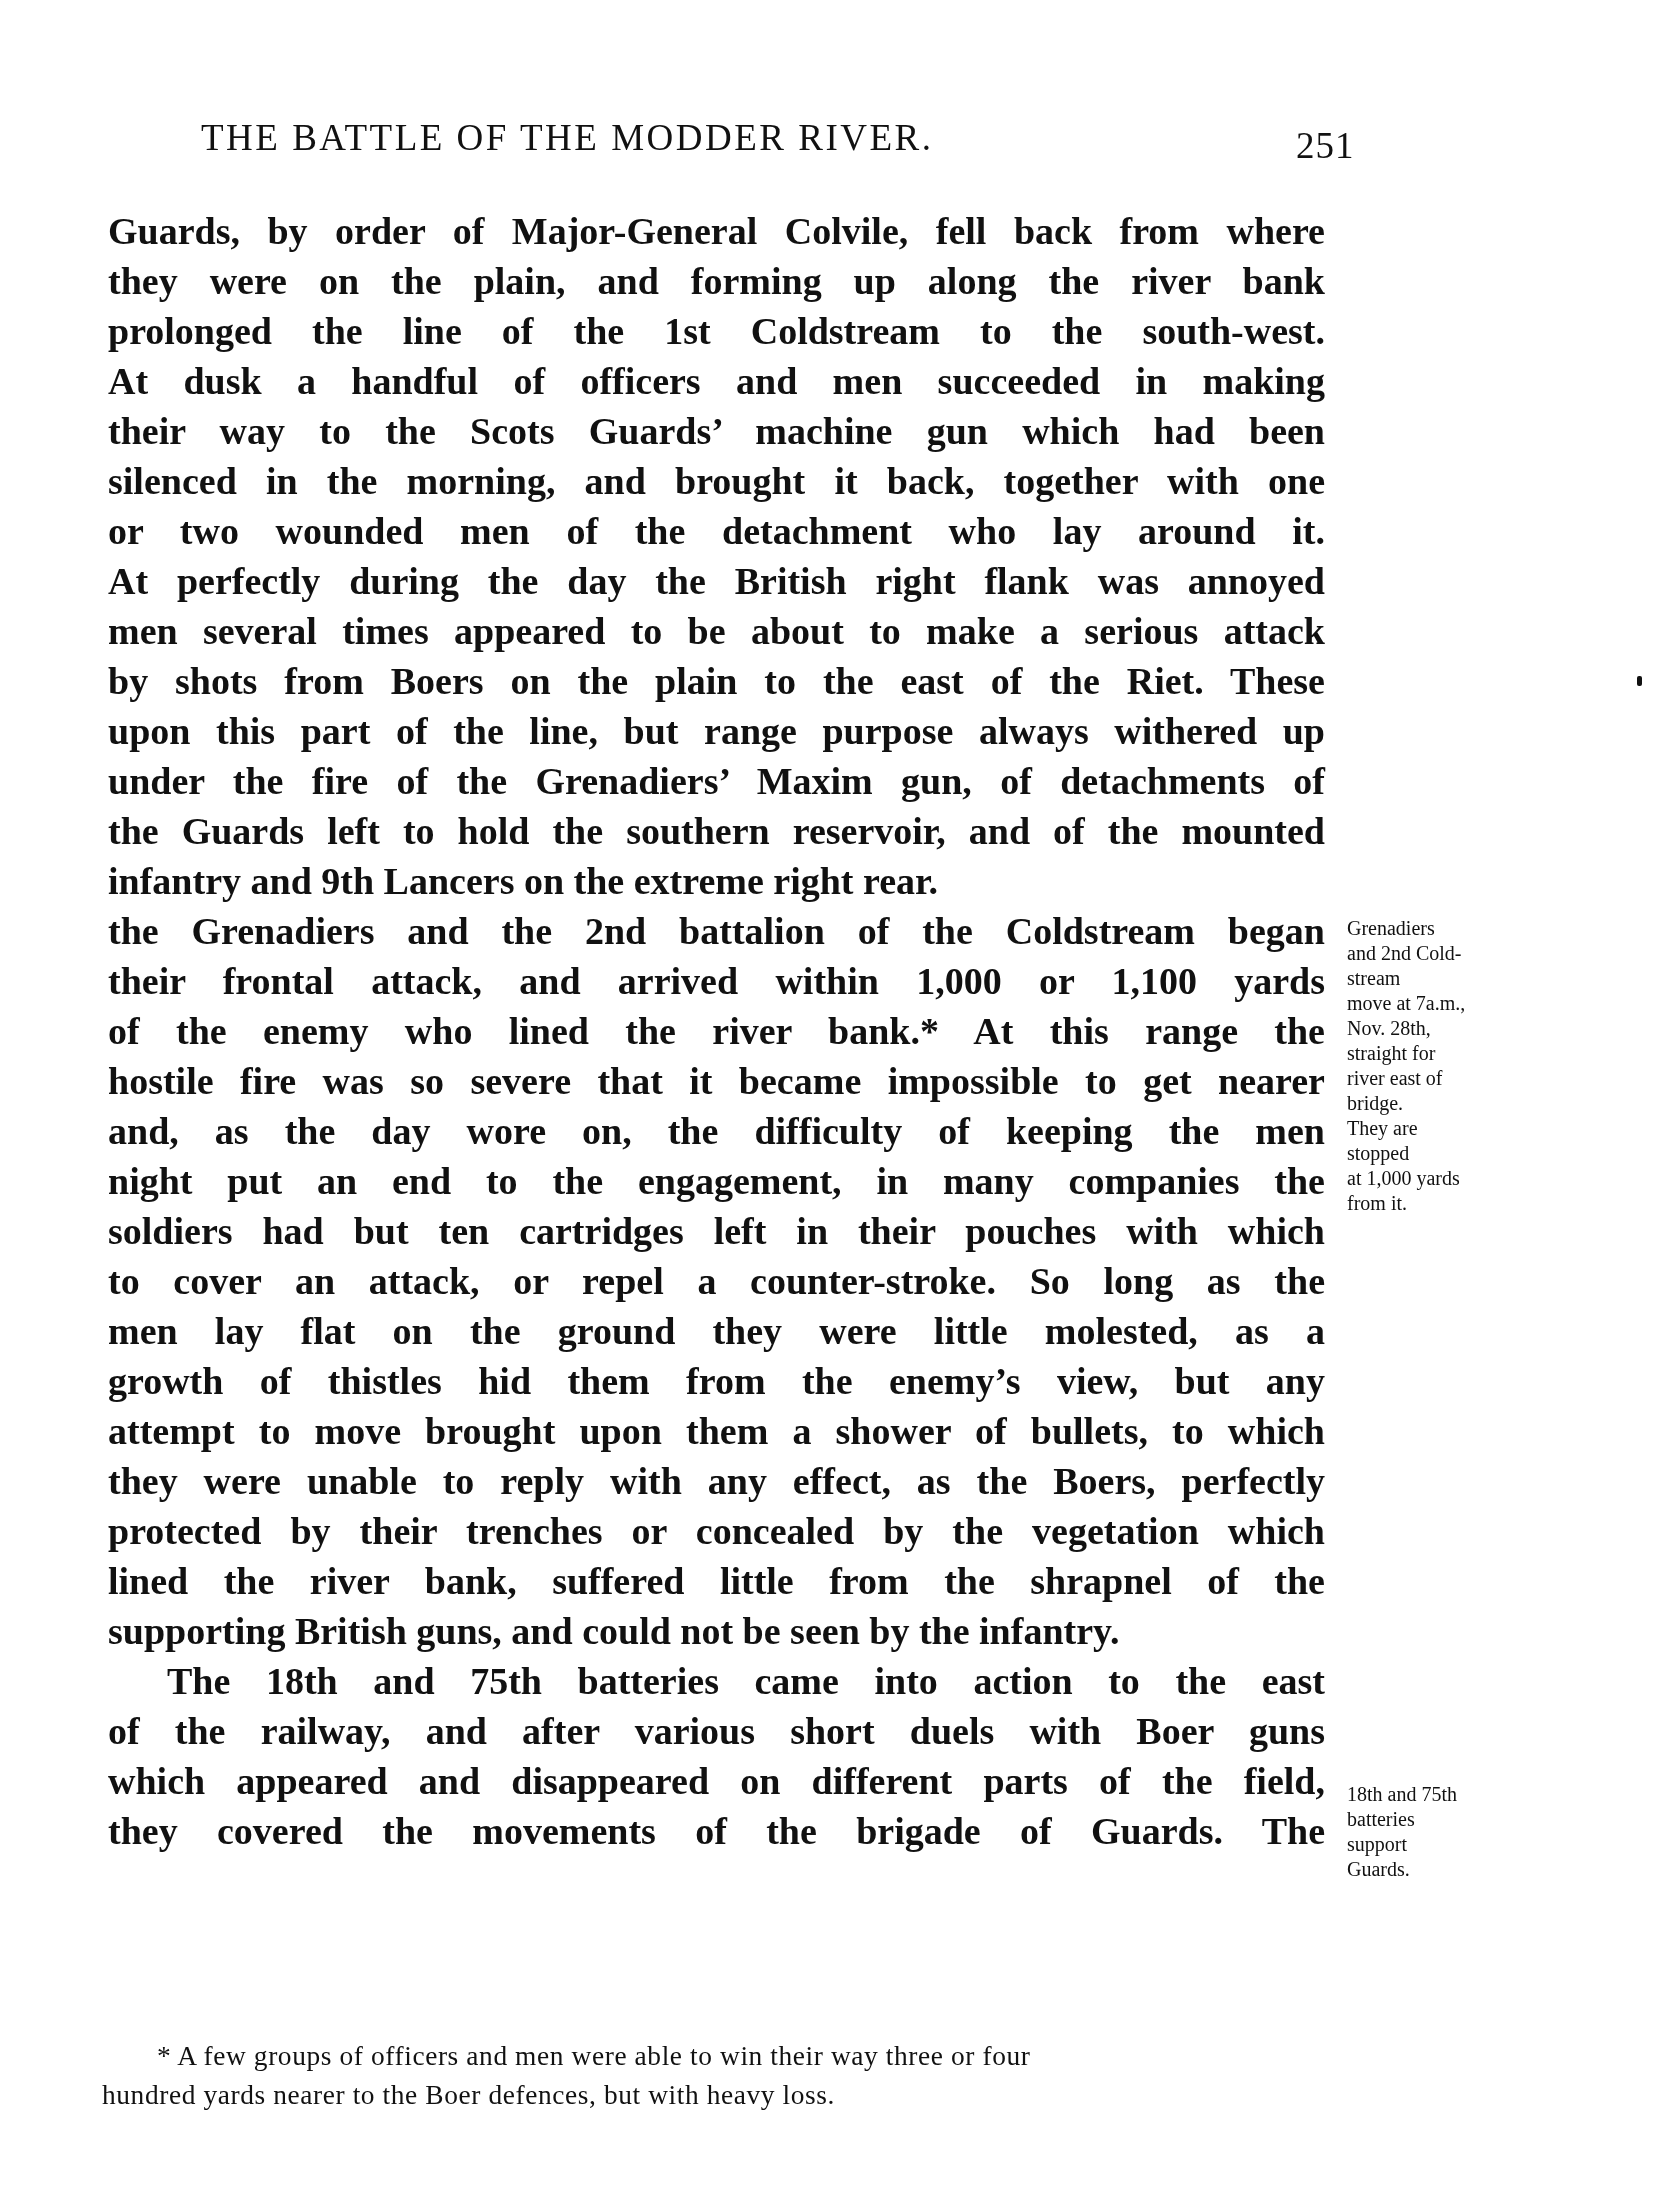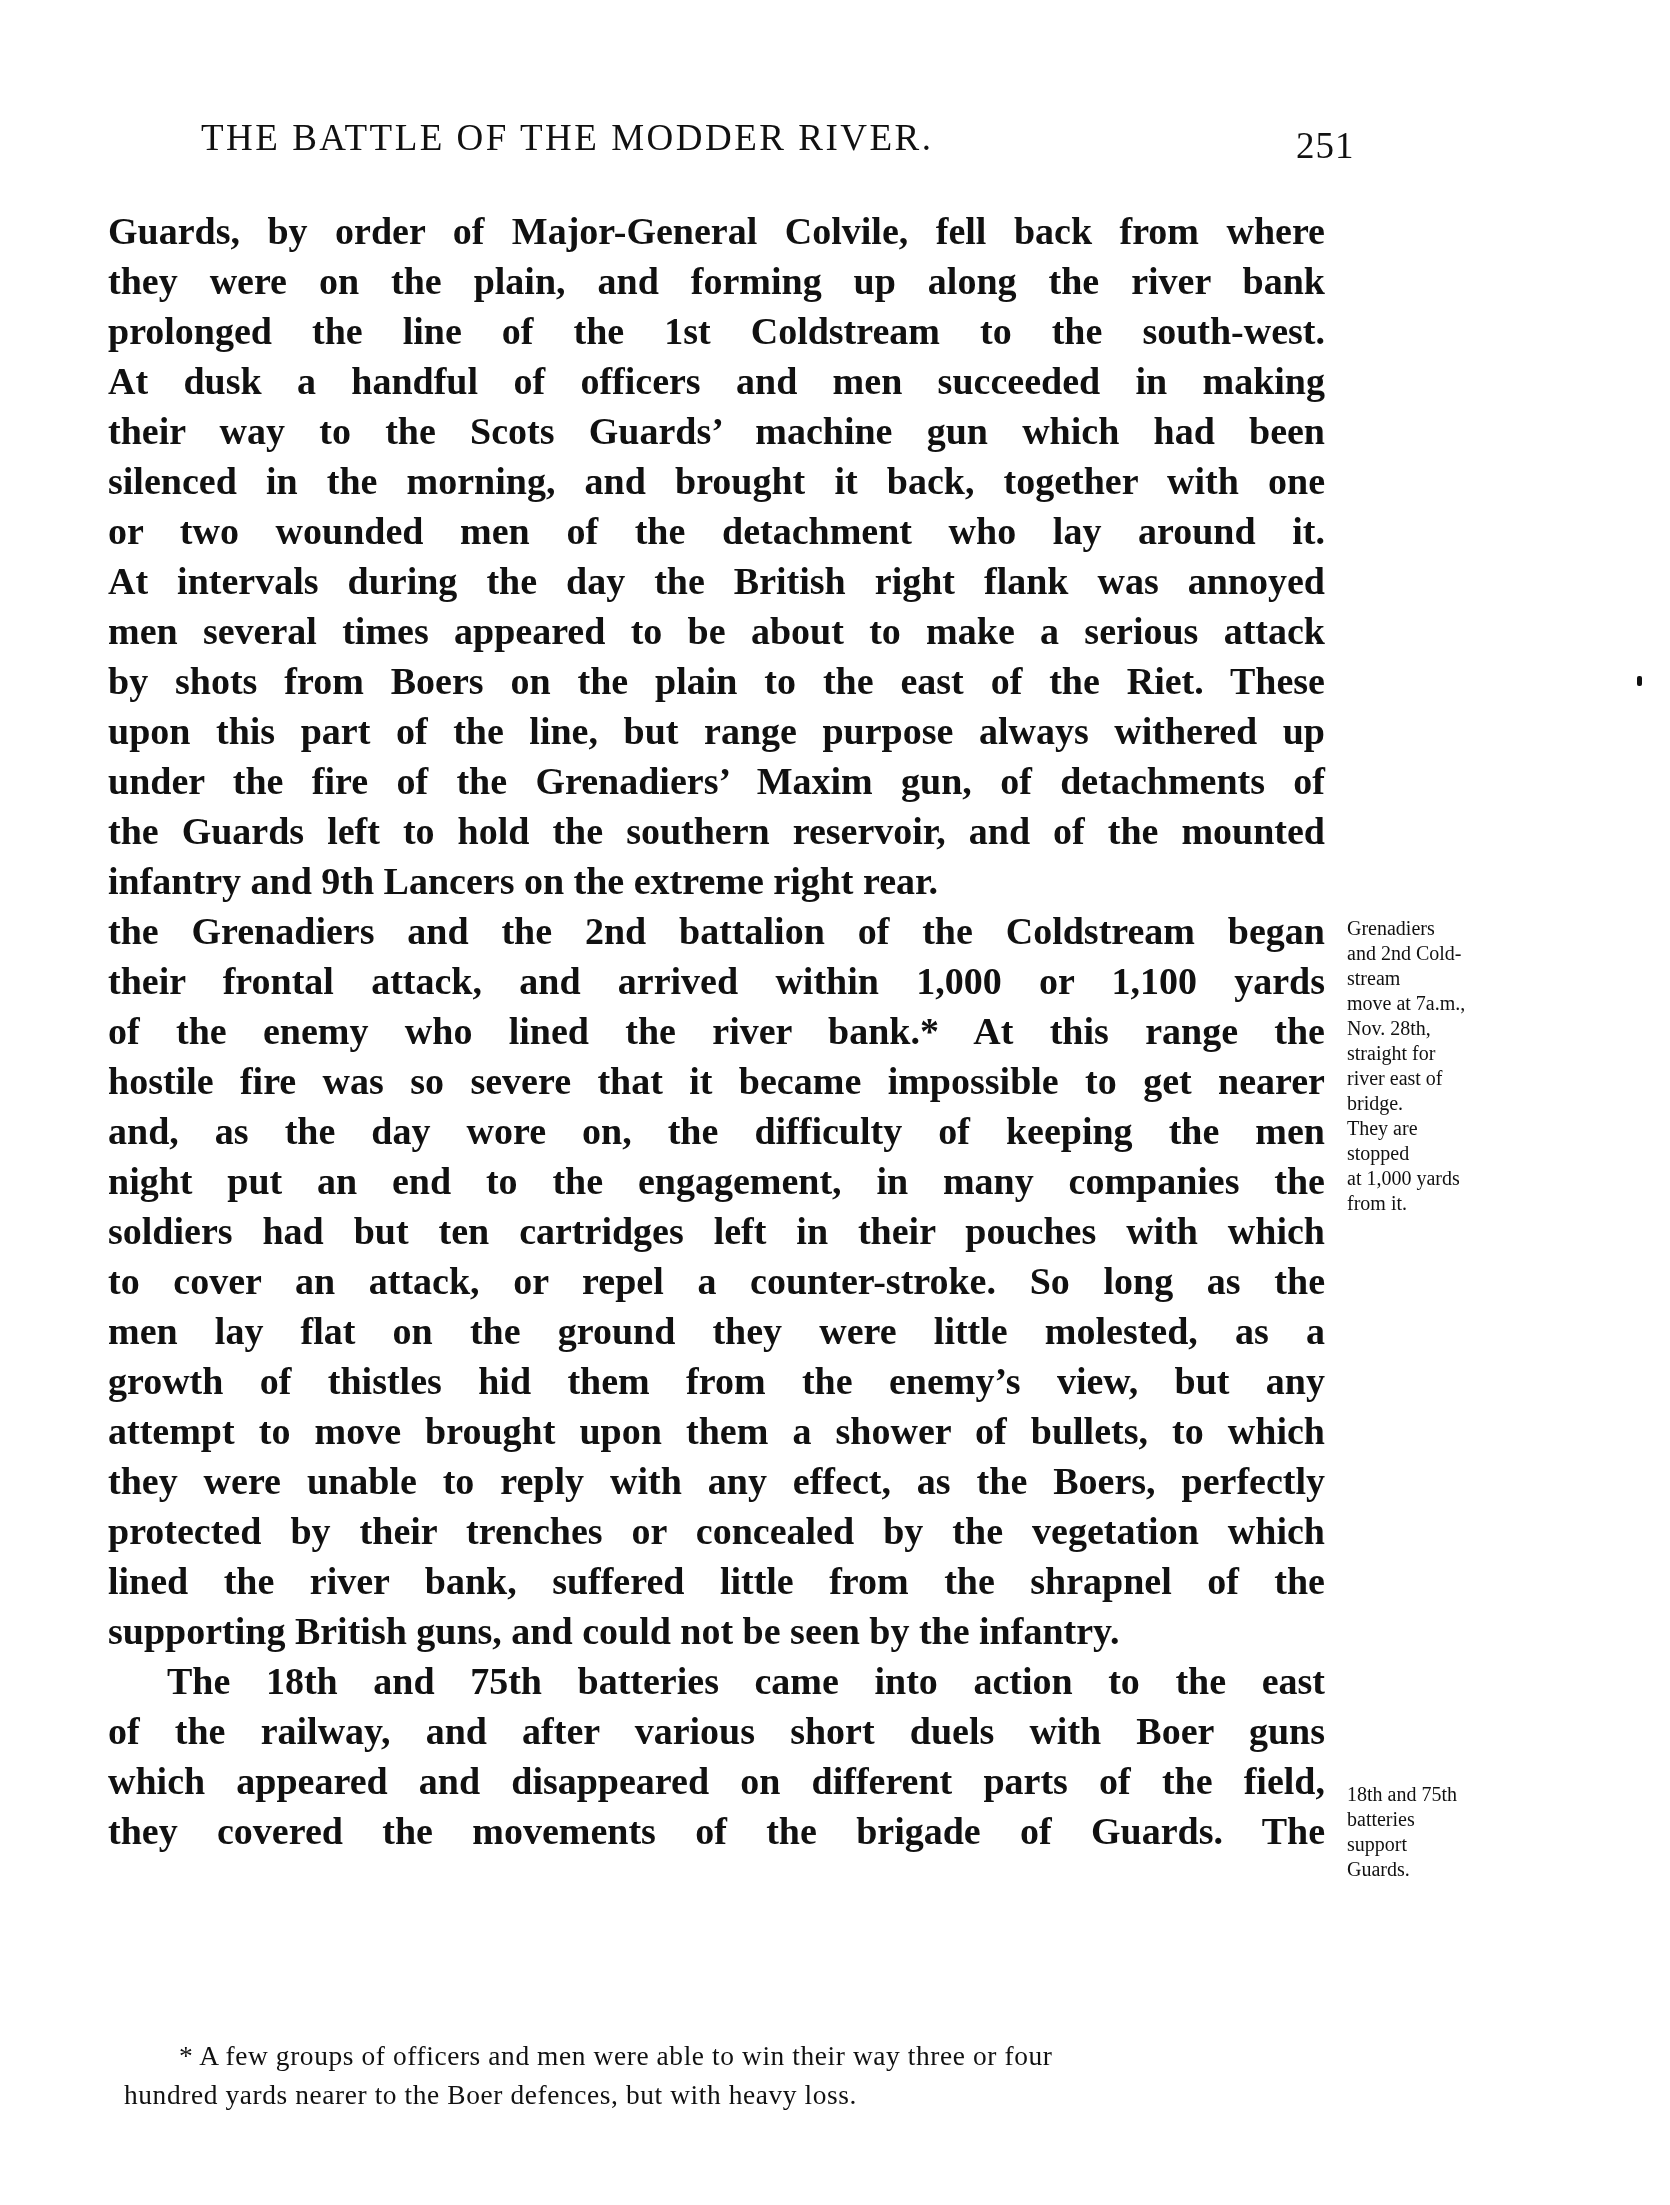--- a/index.html
+++ b/index.html
@@ -18,21 +18,21 @@
   }
   .line { display: block; white-space: nowrap; text-align: justify; text-align-last: justify; height: 50px; font-weight: bold; }
   .line.last { text-align-last: left; }
   .line.indent { padding-left: 59px; }
   .margin-note {
     position: absolute; left: 1347px; width: 314px;
     font-family: "Liberation Serif", serif; font-size: 20px; line-height: 25px;
   }
   .margin-note .mline { display: block; white-space: nowrap; }
   .footnote {
-    position: absolute; left: 124px; top: 2037px; width: 1225px;
+    position: absolute; left: 102px; top: 2037px; width: 1225px;
     font-family: "Liberation Serif", serif; font-size: 27.4px; line-height: 39px; letter-spacing: 0.6px;
   }
   .footnote .fline { display: block; white-space: nowrap; }
   .footnote .fline.first { padding-left: 55px; }
   .stray-mark {
     position: absolute; left: 1637px; top: 676px; width: 4.9px; height: 9.8px;
     background: #111; border-radius: 2px;
   }
 </style>
 </head>
@@ -46,21 +46,21 @@
   </div>
 
   <div class="body-text">
     <span class="line">Guards, by order of Major-General Colvile, fell back from where</span>
     <span class="line">they were on the plain, and forming up along the river bank</span>
     <span class="line">prolonged the line of the 1st Coldstream to the south-west.</span>
     <span class="line">At dusk a handful of officers and men succeeded in making</span>
     <span class="line">their way to the Scots Guards’ machine gun which had been</span>
     <span class="line">silenced in the morning, and brought it back, together with one</span>
     <span class="line">or two wounded men of the detachment who lay around it.</span>
-    <span class="line">At intervals during the day the British right flank was annoyed</span>
+    <span class="line">At perfectly during the day the British right flank was annoyed</span>
     <span class="line">men several times appeared to be about to make a serious attack</span>
     <span class="line">by shots from Boers on the plain to the east of the Riet.  These</span>
     <span class="line">upon this part of the line, but range purpose always withered up</span>
     <span class="line">under the fire of the Grenadiers’ Maxim gun, of detachments of</span>
     <span class="line">the Guards left to hold the southern reservoir, and of the mounted</span>
     <span class="line last">infantry and 9th Lancers on the extreme right rear.</span>
     <span class="line">the Grenadiers and the 2nd battalion of the Coldstream began</span>
     <span class="line">their frontal attack, and arrived within 1,000 or 1,100 yards</span>
     <span class="line">of the enemy who lined the river bank.*  At this range the</span>
     <span class="line">hostile fire was so severe that it became impossible to get nearer</span>

